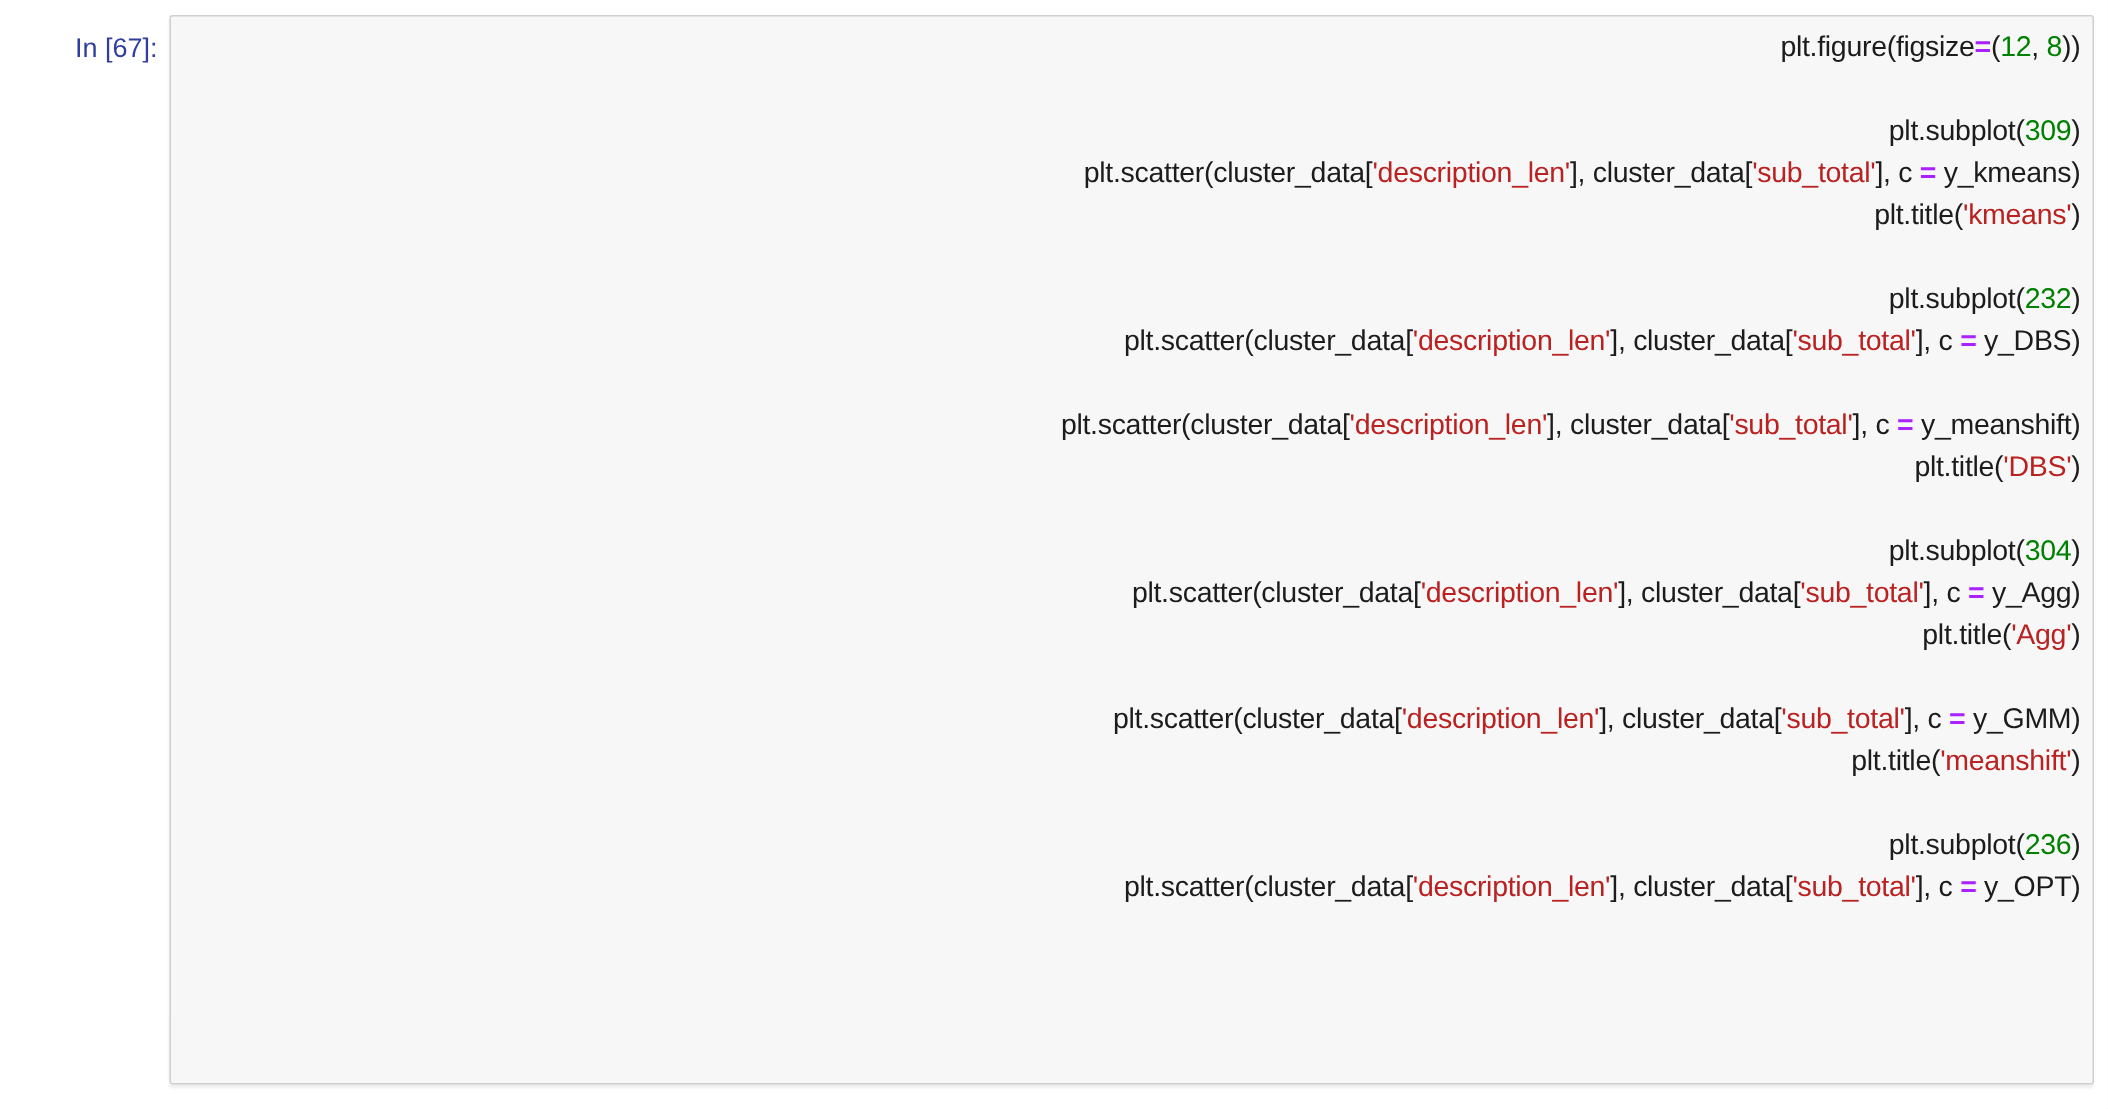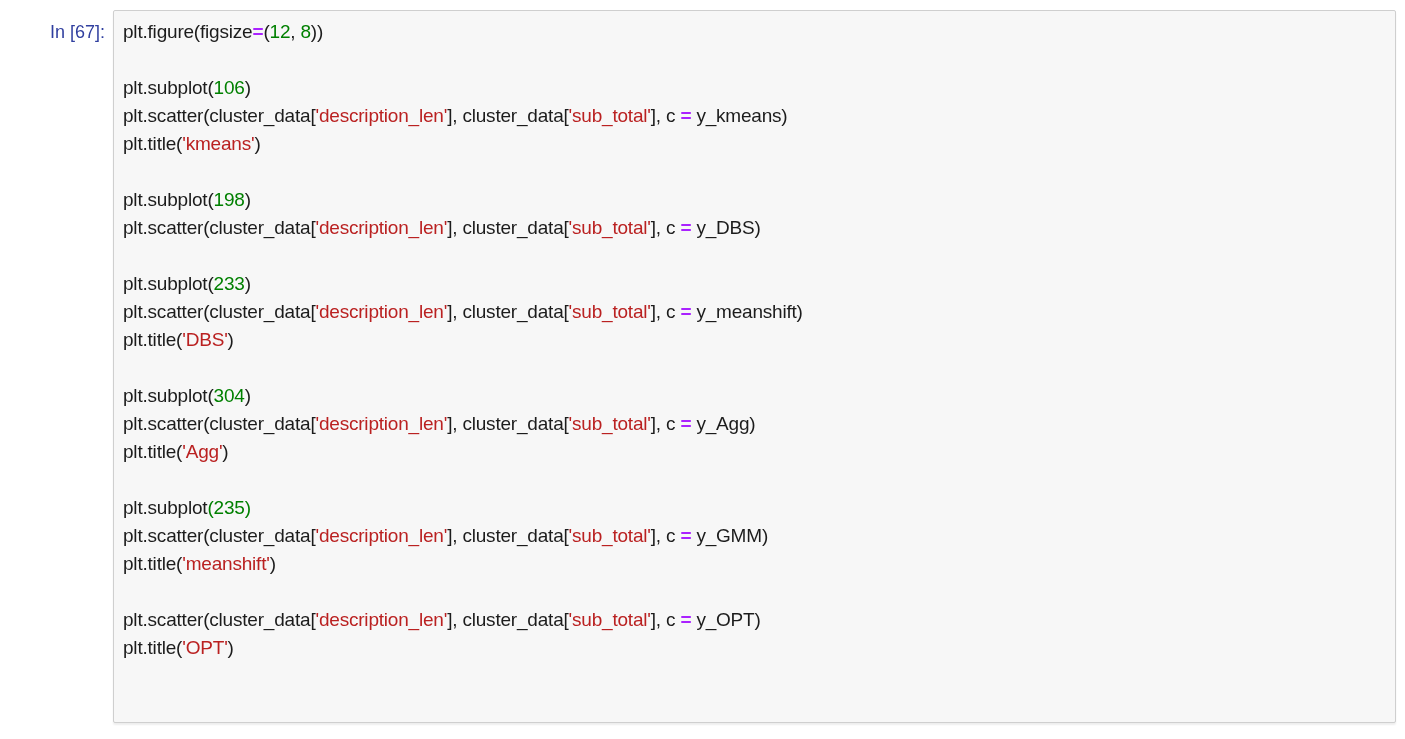--- a/index.html
+++ b/index.html
@@ -44,51 +44,50 @@
     min-height: 713px;
     padding: 7px 8px 6px 9px;
     cursor: text;
   }
   .code-line {
     font-size: 19px;
     line-height: 28px;
     white-space: pre;
     color: var(--code-text, #1c1c1c);
     letter-spacing: -0.2px;
+    text-align: right;
   }
   .tok-p { color: var(--code-text, #1c1c1c); }
   .tok-n { color: var(--number, #008000); }
   .tok-s { color: var(--string, #BA2121); }
   .tok-o { color: var(--operator, #AA22FF); font-weight: bold; }
 </style>
 </head>
 <body>
 
 <div class="notebook">
   <div class="cell">
     <div class="input-prompt">In [67]:</div>
     <div class="input-area">
         <div class="code-line"><span class="tok-p">plt.figure(figsize</span><span class="tok-o">=</span><span class="tok-p">(</span><span class="tok-n">12</span><span class="tok-p">, </span><span class="tok-n">8</span><span class="tok-p">))</span></div>
         <div class="code-line">&nbsp;</div>
-        <div class="code-line"><span class="tok-p">plt.subplot(</span><span class="tok-n">106</span><span class="tok-p">)</span></div>
+        <div class="code-line"><span class="tok-p">plt.subplot(</span><span class="tok-n">309</span><span class="tok-p">)</span></div>
         <div class="code-line"><span class="tok-p">plt.scatter(cluster_data[</span><span class="tok-s">'description_len'</span><span class="tok-p">], cluster_data[</span><span class="tok-s">'sub_total'</span><span class="tok-p">], c </span><span class="tok-o">=</span><span class="tok-p"> y_kmeans)</span></div>
         <div class="code-line"><span class="tok-p">plt.title(</span><span class="tok-s">'kmeans'</span><span class="tok-p">)</span></div>
         <div class="code-line">&nbsp;</div>
-        <div class="code-line"><span class="tok-p">plt.subplot(</span><span class="tok-n">198</span><span class="tok-p">)</span></div>
+        <div class="code-line"><span class="tok-p">plt.subplot(</span><span class="tok-n">232</span><span class="tok-p">)</span></div>
         <div class="code-line"><span class="tok-p">plt.scatter(cluster_data[</span><span class="tok-s">'description_len'</span><span class="tok-p">], cluster_data[</span><span class="tok-s">'sub_total'</span><span class="tok-p">], c </span><span class="tok-o">=</span><span class="tok-p"> y_DBS)</span></div>
         <div class="code-line">&nbsp;</div>
-        <div class="code-line"><span class="tok-p">plt.subplot(</span><span class="tok-n">233</span><span class="tok-p">)</span></div>
         <div class="code-line"><span class="tok-p">plt.scatter(cluster_data[</span><span class="tok-s">'description_len'</span><span class="tok-p">], cluster_data[</span><span class="tok-s">'sub_total'</span><span class="tok-p">], c </span><span class="tok-o">=</span><span class="tok-p"> y_meanshift)</span></div>
         <div class="code-line"><span class="tok-p">plt.title(</span><span class="tok-s">'DBS'</span><span class="tok-p">)</span></div>
         <div class="code-line">&nbsp;</div>
         <div class="code-line"><span class="tok-p">plt.subplot(</span><span class="tok-n">304</span><span class="tok-p">)</span></div>
         <div class="code-line"><span class="tok-p">plt.scatter(cluster_data[</span><span class="tok-s">'description_len'</span><span class="tok-p">], cluster_data[</span><span class="tok-s">'sub_total'</span><span class="tok-p">], c </span><span class="tok-o">=</span><span class="tok-p"> y_Agg)</span></div>
         <div class="code-line"><span class="tok-p">plt.title(</span><span class="tok-s">'Agg'</span><span class="tok-p">)</span></div>
         <div class="code-line">&nbsp;</div>
-        <div class="code-line"><span class="tok-p">plt.subplot</span><span class="tok-n">(235)</span></div>
         <div class="code-line"><span class="tok-p">plt.scatter(cluster_data[</span><span class="tok-s">'description_len'</span><span class="tok-p">], cluster_data[</span><span class="tok-s">'sub_total'</span><span class="tok-p">], c </span><span class="tok-o">=</span><span class="tok-p"> y_GMM)</span></div>
         <div class="code-line"><span class="tok-p">plt.title(</span><span class="tok-s">'meanshift'</span><span class="tok-p">)</span></div>
         <div class="code-line">&nbsp;</div>
+        <div class="code-line"><span class="tok-p">plt.subplot(</span><span class="tok-n">236</span><span class="tok-p">)</span></div>
         <div class="code-line"><span class="tok-p">plt.scatter(cluster_data[</span><span class="tok-s">'description_len'</span><span class="tok-p">], cluster_data[</span><span class="tok-s">'sub_total'</span><span class="tok-p">], c </span><span class="tok-o">=</span><span class="tok-p"> y_OPT)</span></div>
-        <div class="code-line"><span class="tok-p">plt.title(</span><span class="tok-s">'OPT'</span><span class="tok-p">)</span></div>
       </div>
   </div>
 </div>
 
 </body></html>

